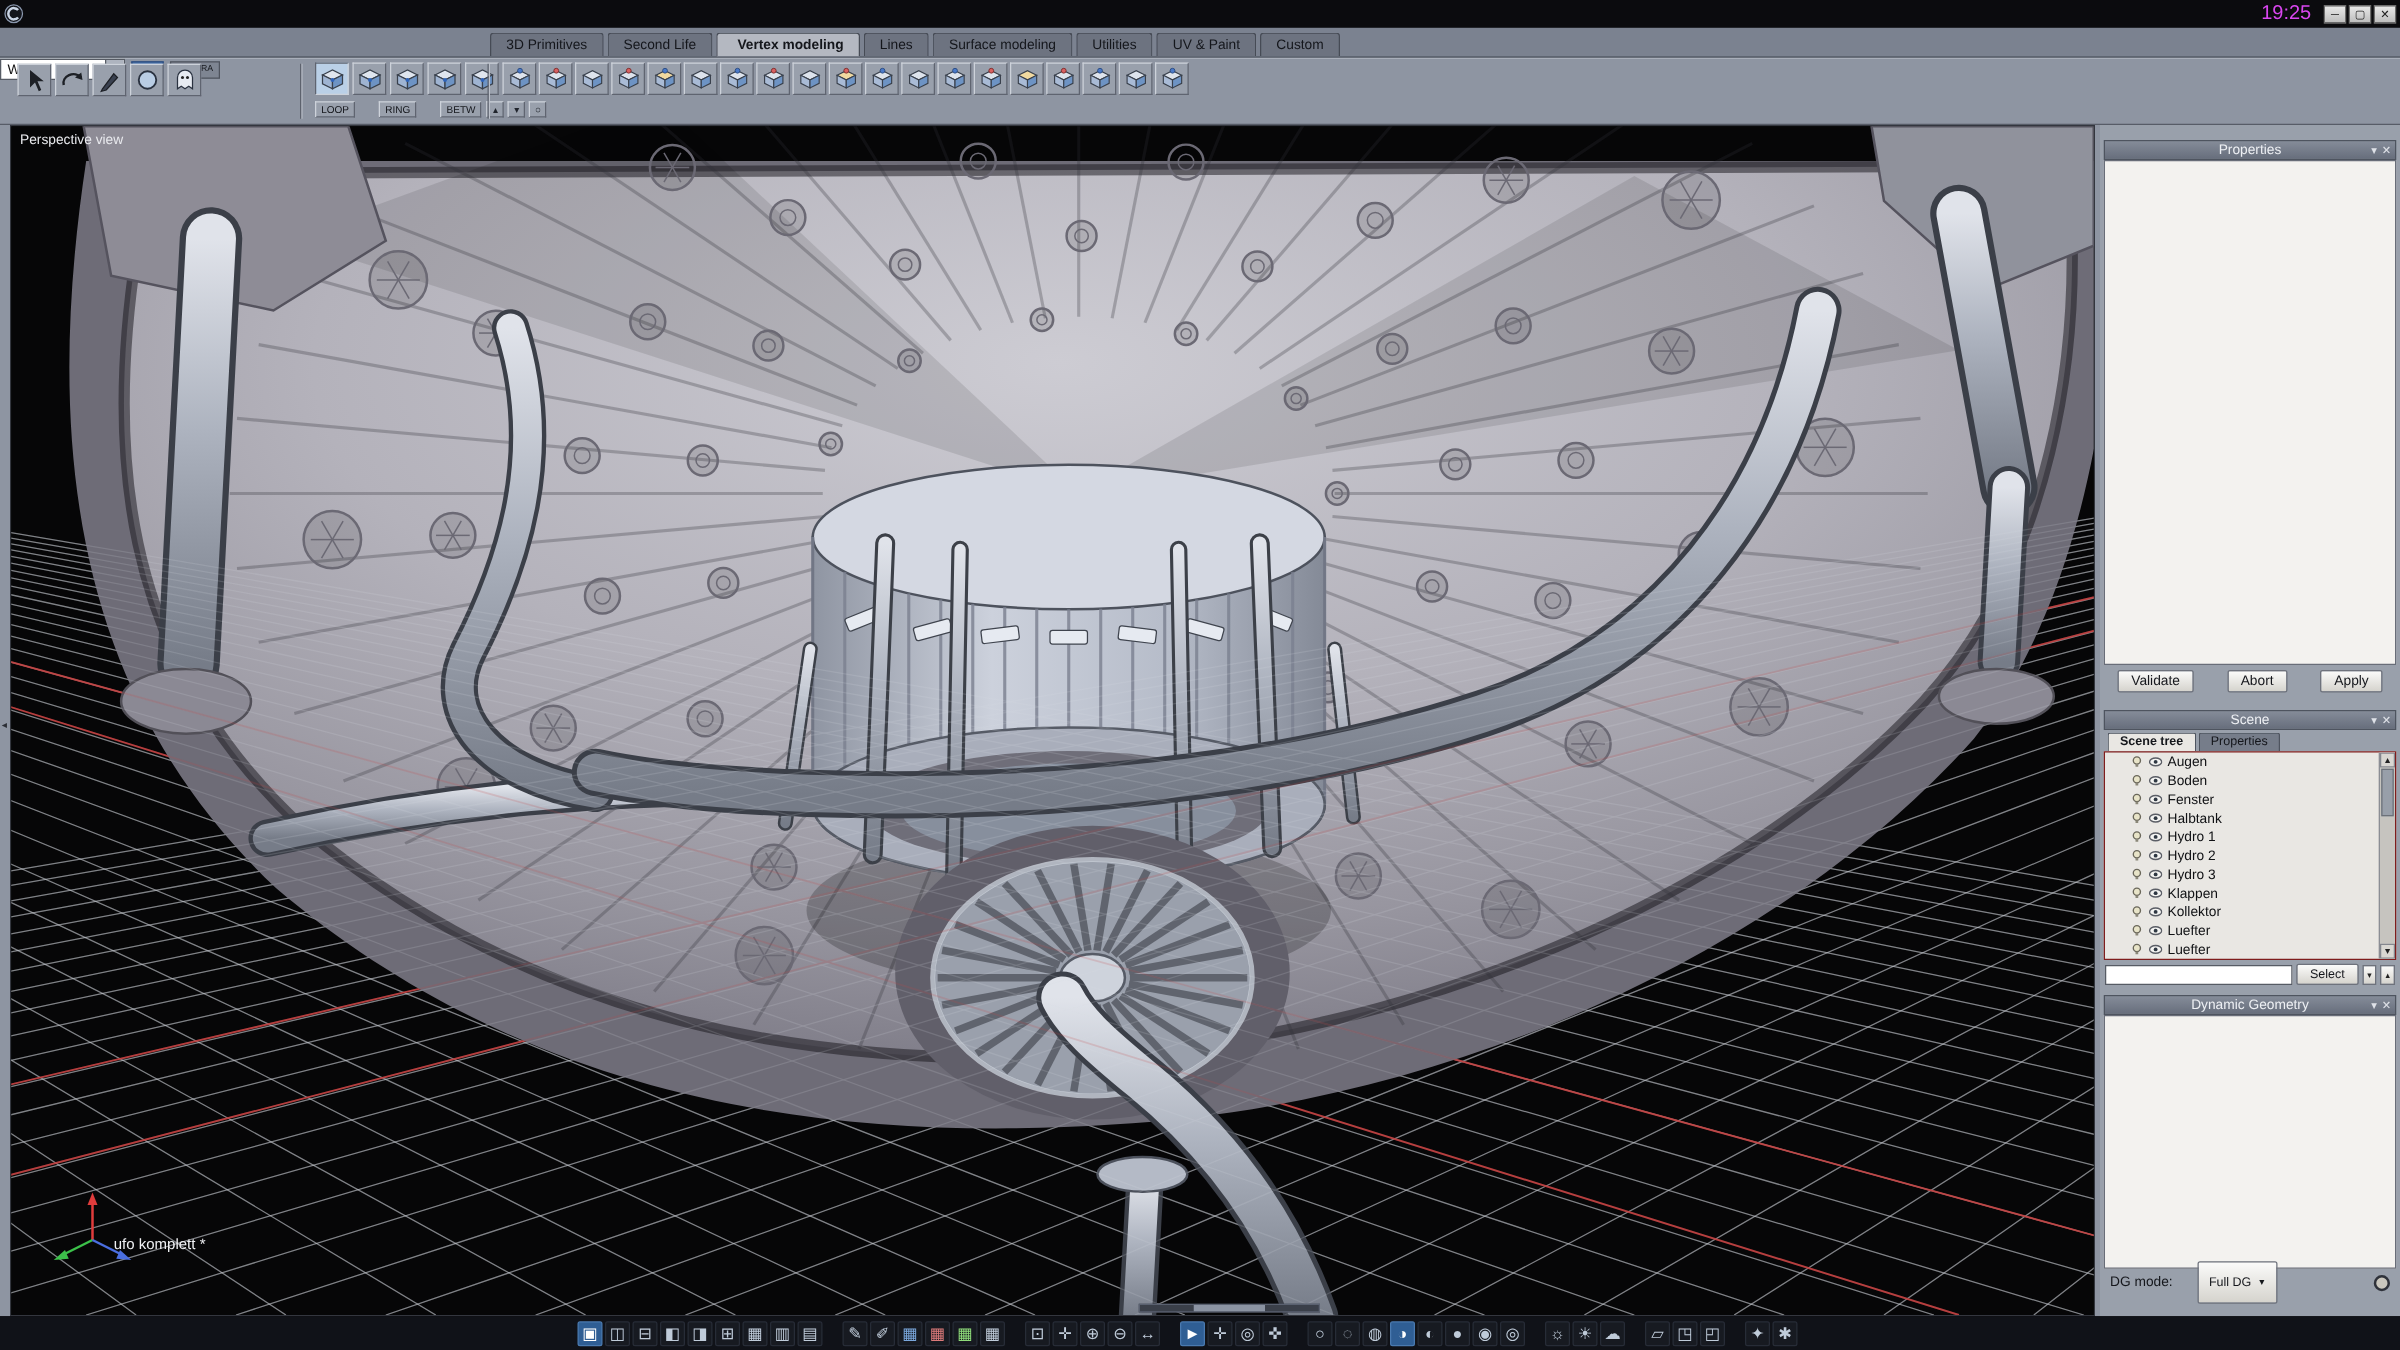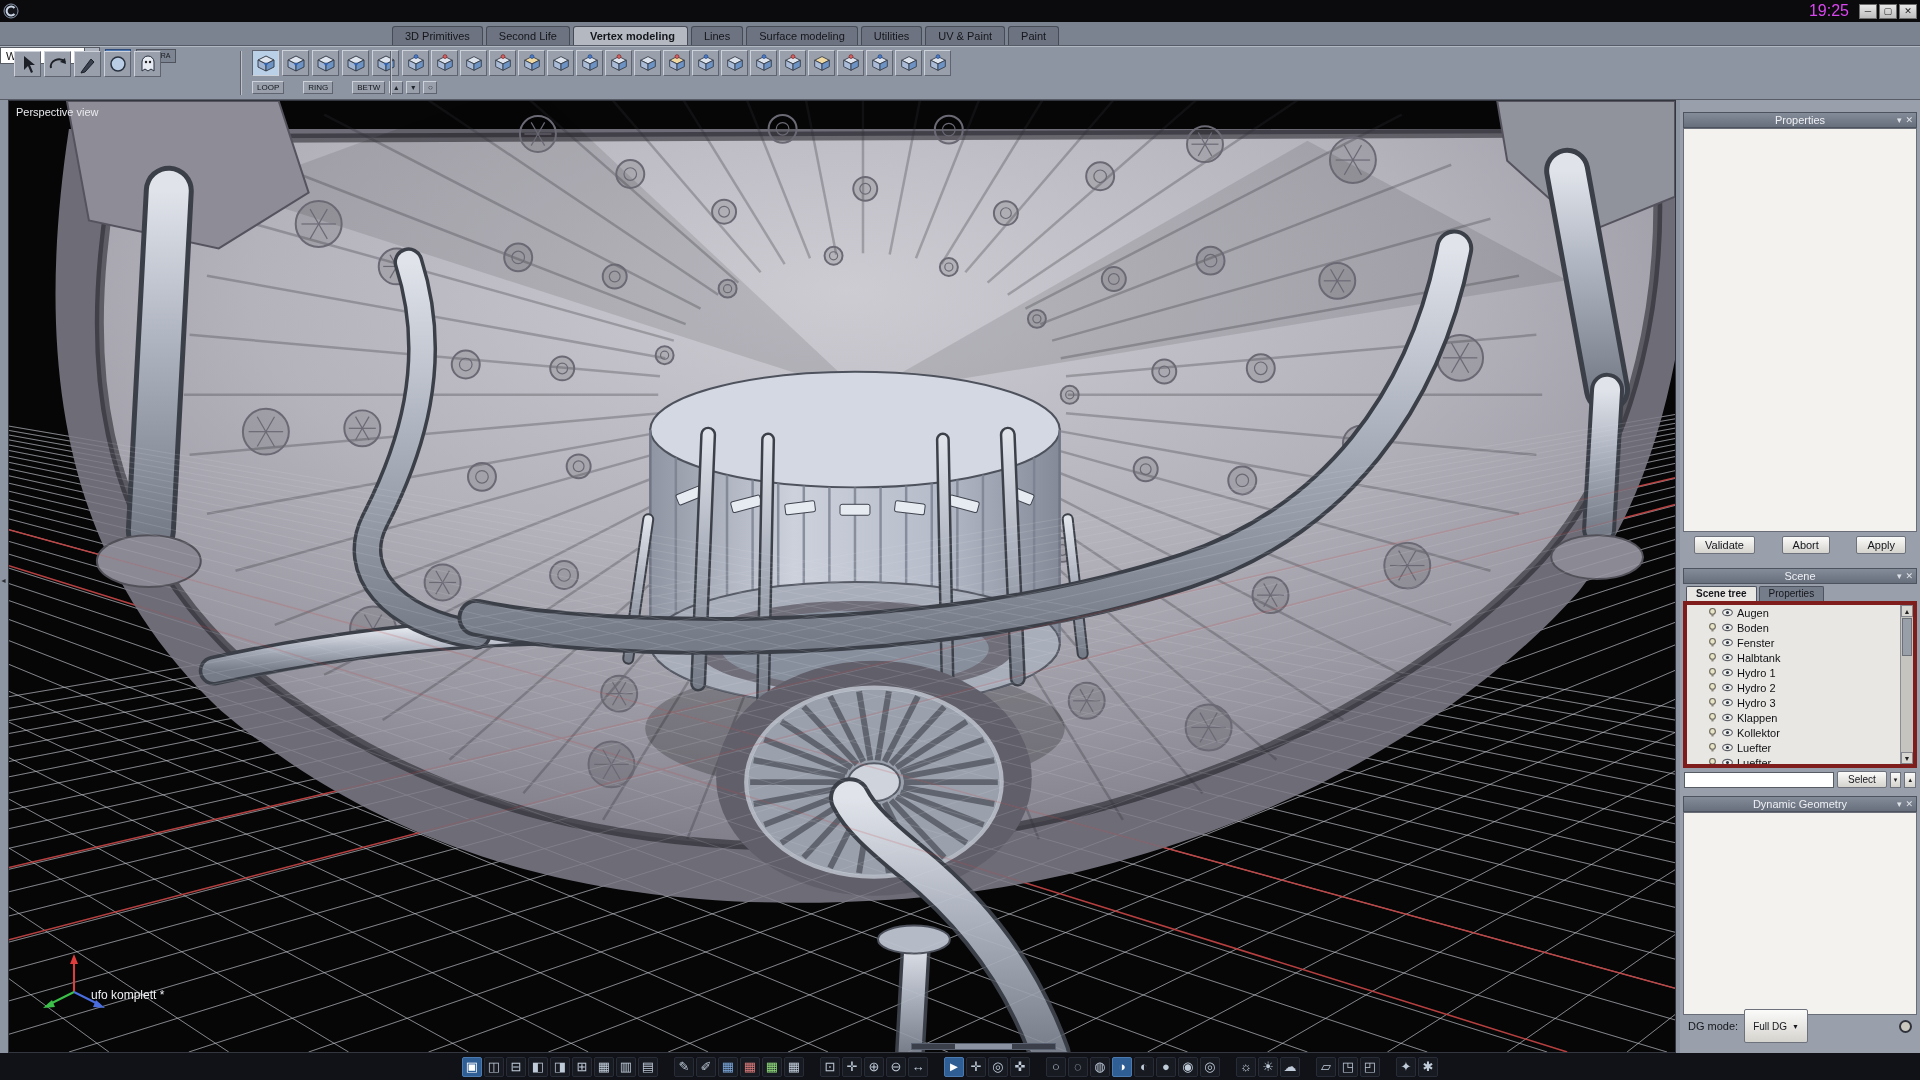--- a/index.html
+++ b/index.html
@@ -78,37 +78,37 @@
   .pbody { background:#f3f2ef; border:1px solid #686d78; margin:0 1px; }
   #props-body { height:404px; }
   .btnrow { display:flex; justify-content:space-between; padding:4px 12px; height:26px; }
   .btn { font-size:11px; color:#15171c; background:linear-gradient(#fbfbfa,#d5d3cd); border:1px solid #6e727c;
     border-radius:2px; padding:1px 10px; }
   .scene-sec { margin-top:10px; }
   .stabs { display:flex; gap:2px; padding:2px 0 0 4px; height:17px; }
   .stab { font-size:10px; padding:1px 9px; background:#767d8a; color:#14161b; border:1px solid #4e545f; border-bottom:none;
     border-radius:2px 2px 0 0; }
   .stab.active { background:#e9e7e3; font-weight:bold; }
-  .slist { height:167px; background:#e9e7e3; border:4px solid #7f1d1d; margin:0 1px; position:relative; overflow:hidden; }
+  .slist { height:167px; background:#e9e7e3; border:1px solid #7f1d1d; margin:0 1px; position:relative; overflow:hidden; }
   .srows { position:absolute; inset:0 13px 0 0; }
   .srow { height:15px; display:flex; align-items:center; gap:4px; padding-left:20px; font-size:11px; color:#101114; }
   .sicon { width:11px; height:11px; display:flex; }
   .sscroll { position:absolute; right:0; top:0; bottom:0; width:13px; background:#c6c4bf; border-left:1px solid #8a8d94; }
   .sarrow { height:12px; font-size:7px; text-align:center; line-height:12px; background:#d9d7d2; border:1px solid #84878e; color:#222; }
   .sarrow.down { position:absolute; bottom:0; left:0; right:0; }
   .sarrow.up { position:absolute; top:0; left:0; right:0; }
   .sthumb { position:absolute; top:13px; left:1px; right:1px; height:38px; background:#989fa9; border:1px solid #6c7179; }
   .filterrow { display:flex; gap:3px; padding:3px 2px 0 2px; align-items:center; }
   .filter-input { flex:1; height:16px; background:#fff; border:1px solid #565b64; font-size:11px; padding:0 3px; }
   .sel-btn { height:17px; width:58px; font-size:10px; }
   .tinybtn { width:15px; height:16px; font-size:7px; display:flex; align-items:center; justify-content:center;
     background:linear-gradient(#fbfbfa,#d5d3cd); border:1px solid #6e727c; color:#222; }
   .dyn-sec { margin-top:8px; display:flex; flex-direction:column; flex:1; }
   #dyn-body { flex:1; }
-  .dgrow { height:22px; display:flex; align-items:center; gap:6px; padding:0 6px; font-size:11px; color:#15171c; }
+  .dgrow { height:22px; display:flex; align-items:center; gap:20px; padding:0 6px; font-size:11px; color:#15171c; }
   .dg-btn { height:34px; font-size:10px; padding:0 8px; display:flex; align-items:center; gap:5px; }
   .dg-circle { width:13px; height:13px; border-radius:50%; border:2px solid #2f323a; background:#cac7be; margin-left:auto; }
 
   
   .bottombar { position:absolute; bottom:0; left:0; right:0; height:27px; background:#101218;
     display:flex; align-items:center; gap:16px; padding-left:462px; z-index:30; }
   .bgroup { display:flex; gap:2px; }
   .bicon { width:20px; height:20px; display:flex; align-items:center; justify-content:center; font-size:13px;
     color:#bfcbd9; background:#171a21; border:1px solid #272c37; border-radius:2px; }
   .bicon.active { background:#2f5e94; color:#fff; border-color:#4a7ab0; }
@@ -135,21 +135,21 @@
 <div class="tabstrip">
   <div class="tabs">
 
   <div class="tab">3D Primitives</div>
       <div class="tab">Second Life</div>
       <div class="tab active">Vertex modeling</div>
       <div class="tab">Lines</div>
       <div class="tab">Surface modeling</div>
       <div class="tab">Utilities</div>
       <div class="tab">UV &amp; Paint</div>
-      <div class="tab">Paint</div>
+      <div class="tab">Custom</div>
     </div>
 </div>
 
 <div class="toolbar">
   <div class="group" id="left-tools">
     <button class="tbtn">
       <svg viewBox="0 0 22 22">
           <path d="M7,3 L7,17 L11,13 L14,20 L16,19 L13,12 L18,12 Z" fill="#1d2026"></path>
         </svg>
     </button>

